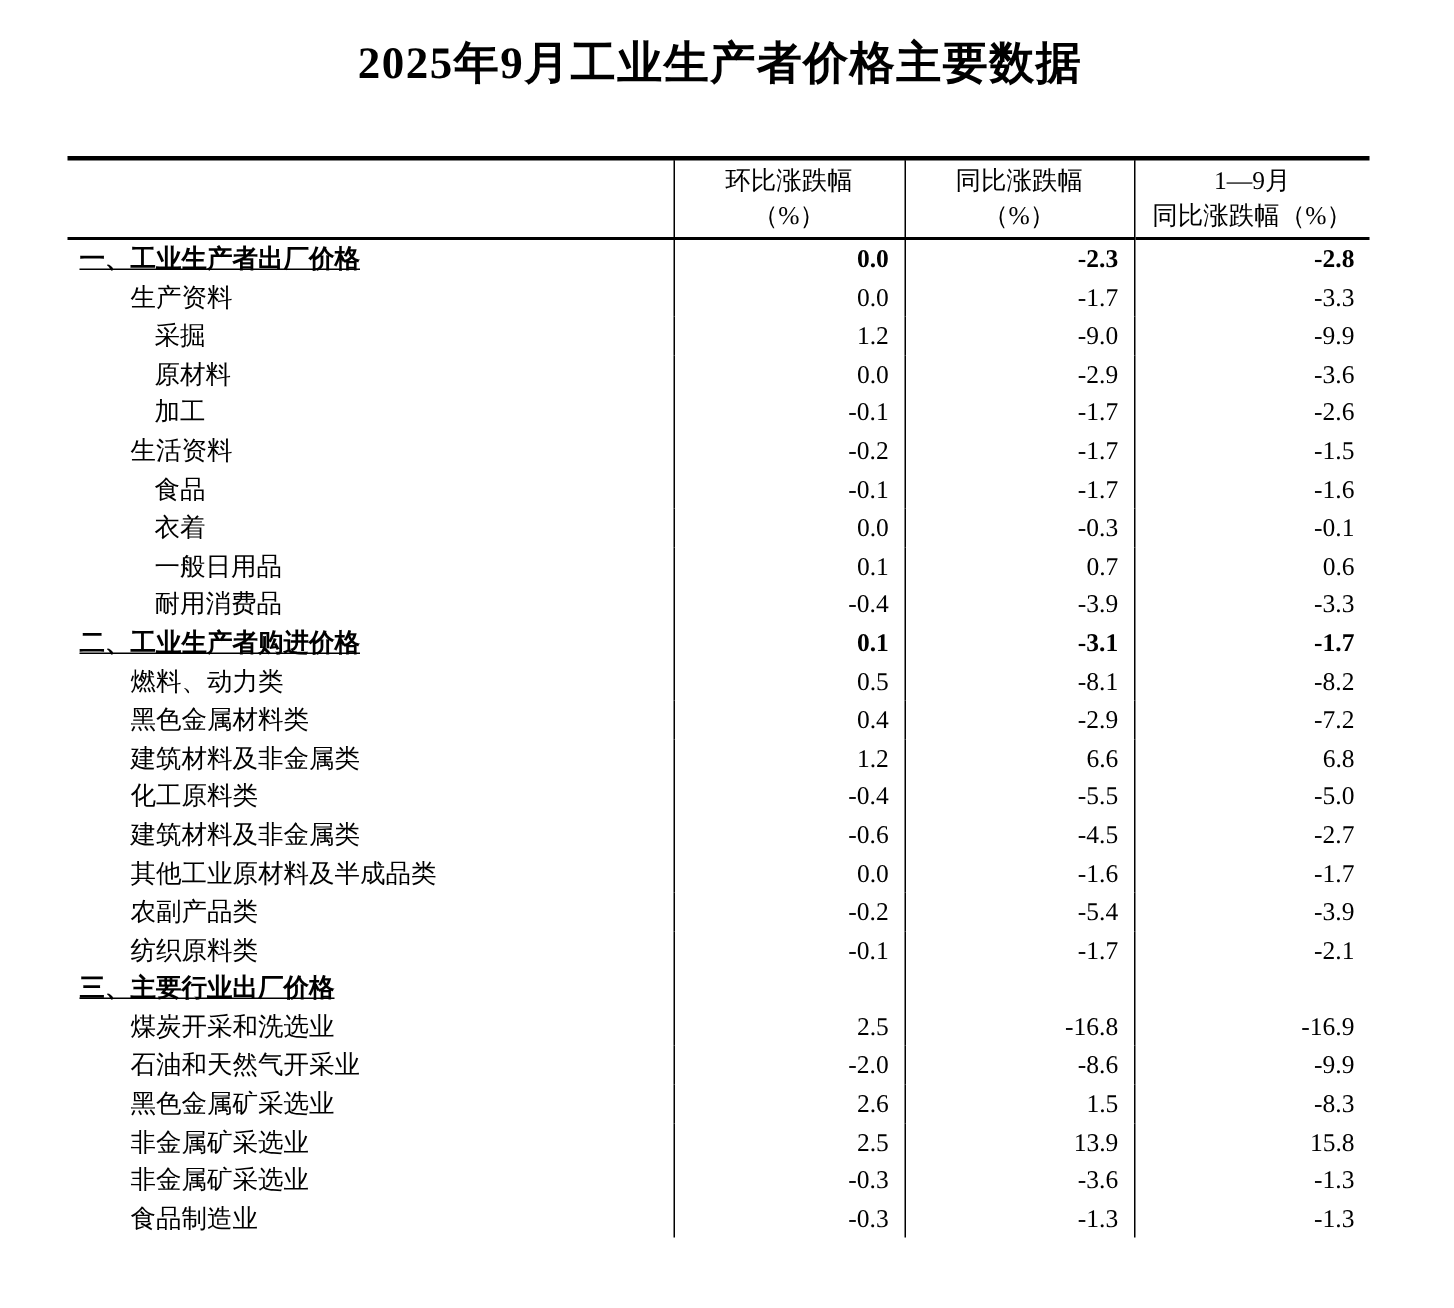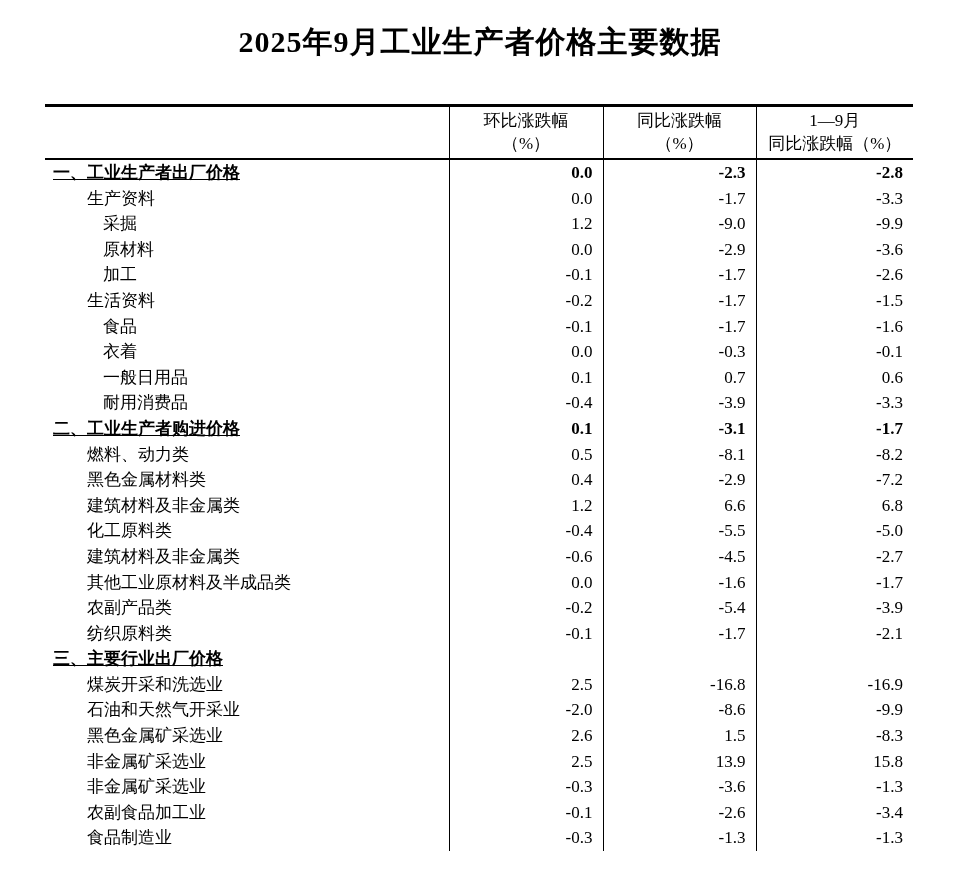--- a/index.html
+++ b/index.html
@@ -228,26 +228,20 @@
           <td class="val">13.9</td>
           <td class="val">15.8</td>
         </tr>
         <tr>
           <td class="label indent-1">非金属矿采选业</td>
           <td class="val">-0.3</td>
           <td class="val">-3.6</td>
           <td class="val">-1.3</td>
         </tr>
         <tr>
-          <td class="label indent-1">农副食品加工业</td>
-          <td class="val">-0.1</td>
-          <td class="val">-2.6</td>
-          <td class="val">-3.4</td>
-        </tr>
-        <tr>
           <td class="label indent-1">食品制造业</td>
           <td class="val">-0.3</td>
           <td class="val">-1.3</td>
           <td class="val">-1.3</td>
         </tr>
       </tbody>
   </table>
 </div>
 
 </body></html>

